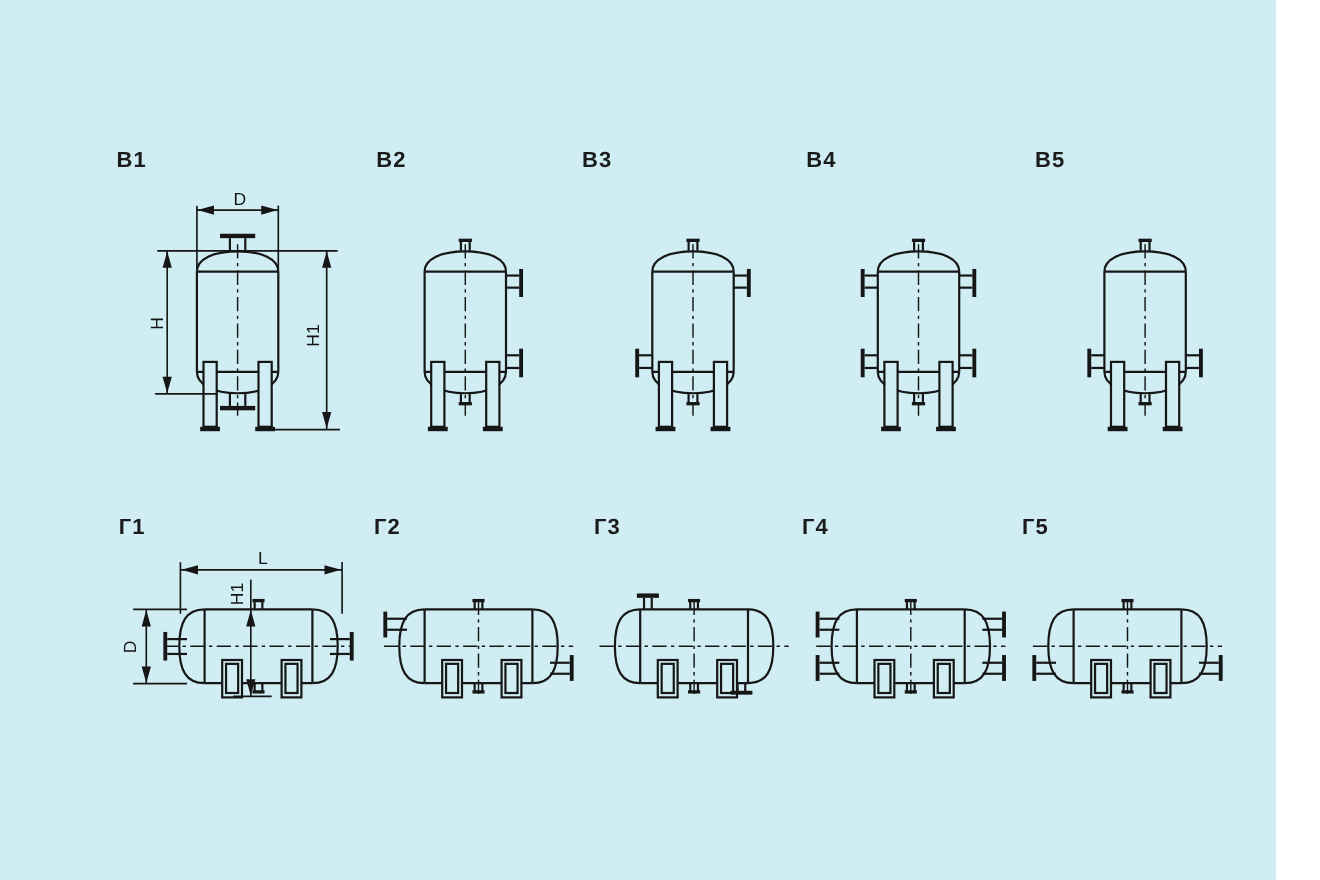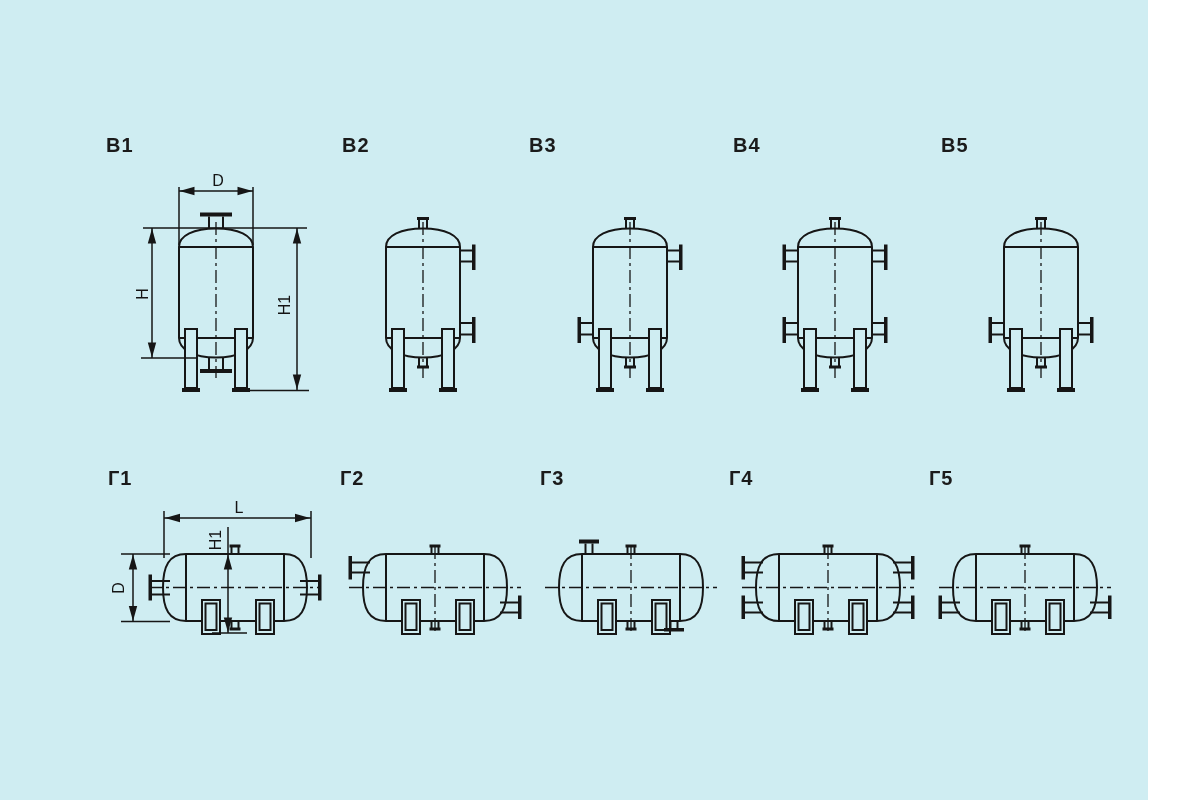--- a/index.html
+++ b/index.html
@@ -1,16 +1,16 @@
 <!DOCTYPE html>
 <html><head>
 <meta charset="utf-8">
 <style>
   html,body{margin:0;padding:0;}
-  .canvas{position:relative;width:1148px;height:800px;overflow:hidden;background:#cfedf2;}
+  .canvas{position:relative;width:1148px;height:800px;overflow:hidden;background:#cfedf2;padding-left:12px;}
   svg{position:absolute;left:0;top:0;}
   .vl{font:bold 20px "Liberation Sans",sans-serif;fill:#1b1b1b;letter-spacing:1px;}
   .dl{font:16px "Liberation Sans",sans-serif;fill:#141414;}
 </style>
 </head>
 <body>
 
 <div class="canvas" id="canvas" style="background: rgb(207, 237, 242);">
   <svg id="drawing" width="1200" height="800" viewBox="0 0 1200 800">
     <g id="vessels">

